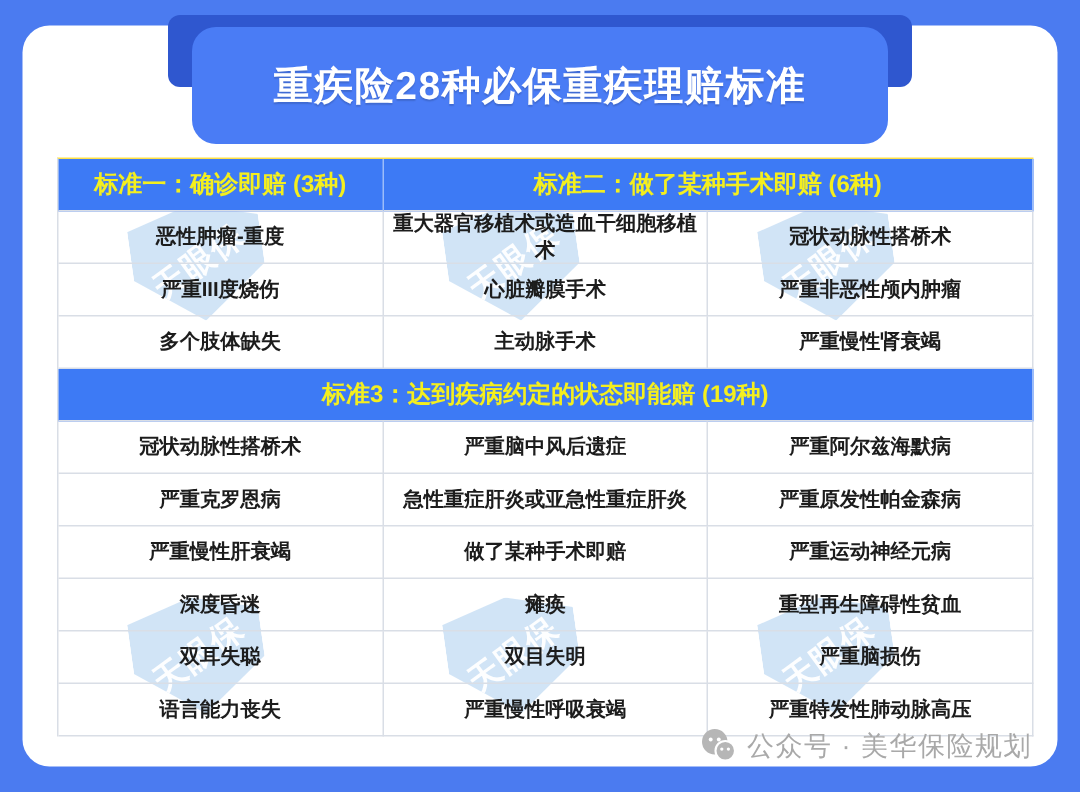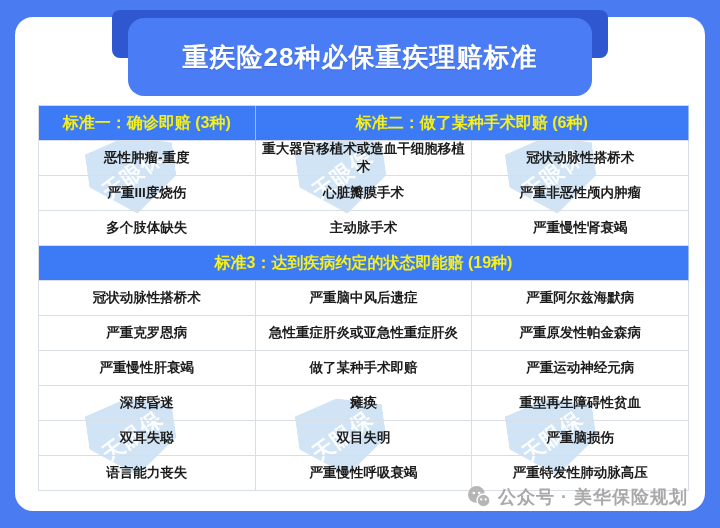--- a/index.html
+++ b/index.html
@@ -55,21 +55,21 @@
   .hdr{
     background:#3d7af5;color:#f4ef1e;font-size:16px;
     border-right-color:#9cbcf9;border-bottom-color:#d9dee6;
   }
   .span2{grid-column:span 2;}
   .span3{grid-column:span 3;text-align:center;}
   .footer{
     position:absolute;right:32px;top:484px;height:26px;z-index:2;
     display:flex;align-items:center;gap:7px;
   }
-  .footer-label{color:#a9a9a9;font-size:18px;letter-spacing:1px;font-weight:bold;}
+  .footer-label{color:#a9a9a9;font-size:18px;letter-spacing:1px;}
   .wechat-icon{display:block;}
 </style>
 </head>
 <body>
 
 <div class="canvas">
 
   <div class="panel"></div>
 
   <div class="watermark" style="left:88px;top:136px;">

